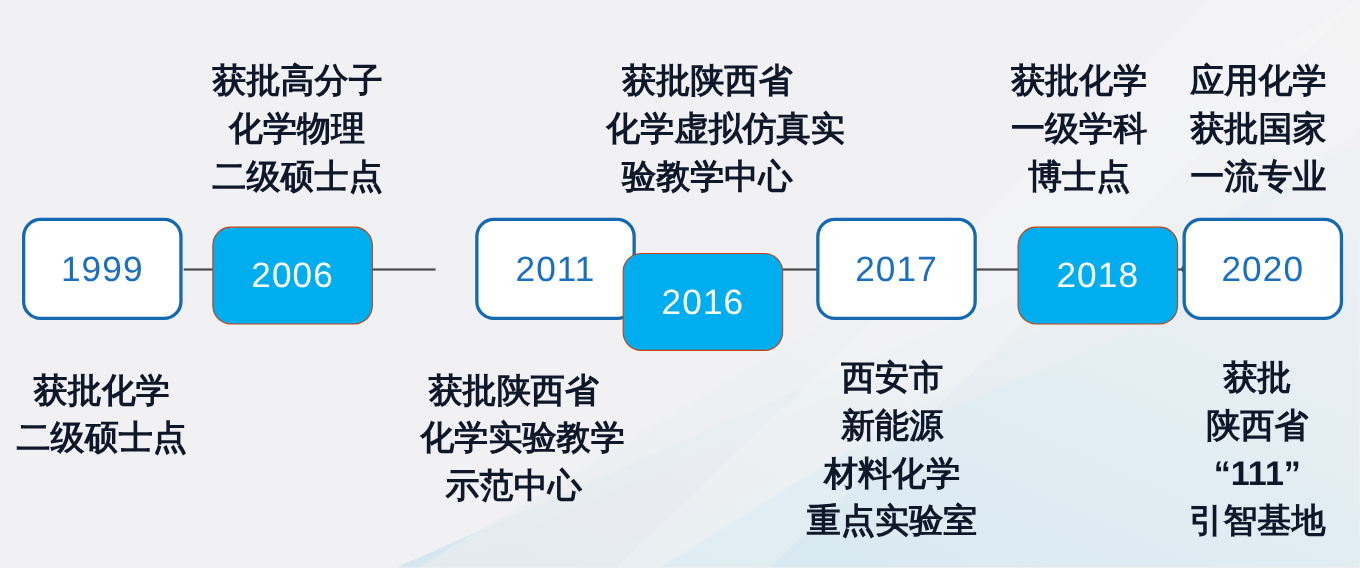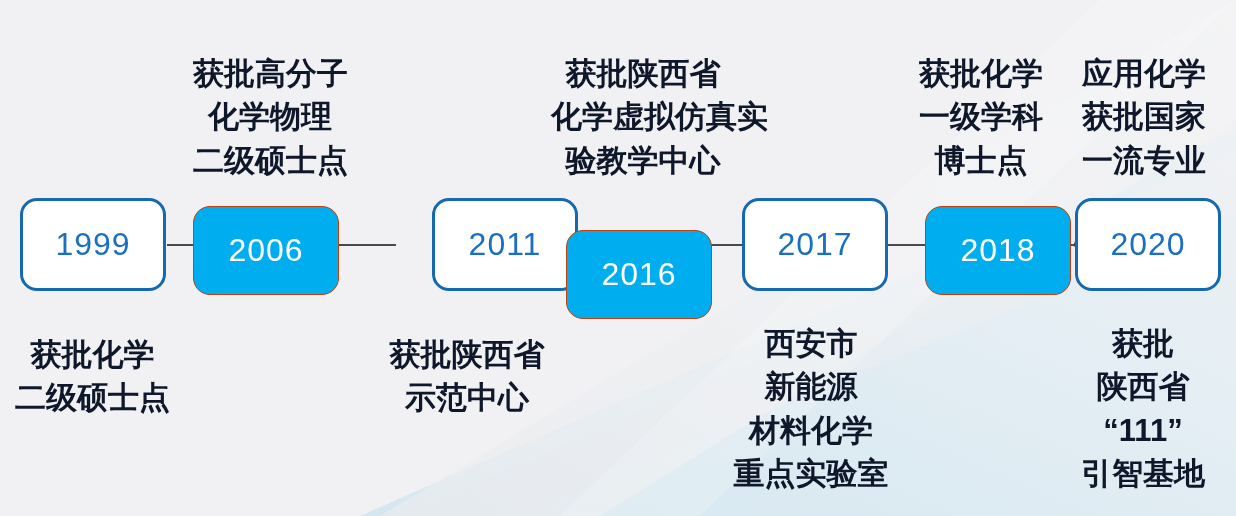--- a/index.html
+++ b/index.html
@@ -164,20 +164,21 @@
     </div>
   </div>
 
   <div class="cap below" style="left:10px; top:333px; width:165px;">
     <span class="ln">获批化学</span>
     <span class="ln">二级硕士点</span>
   </div>
 
   <div class="cap below" style="left:382px; top:333px; width:170px;">
     <span class="ln">获批陕西省</span>
+    <span class="ln">化学实验教学</span>
     <span class="ln">示范中心</span>
   </div>
 
   <div class="cap below" style="left:725px; top:322px; width:172px;">
     <span class="ln">西安市</span>
     <span class="ln">新能源</span>
     <span class="ln">材料化学</span>
     <span class="ln">重点实验室</span>
   </div>
 

